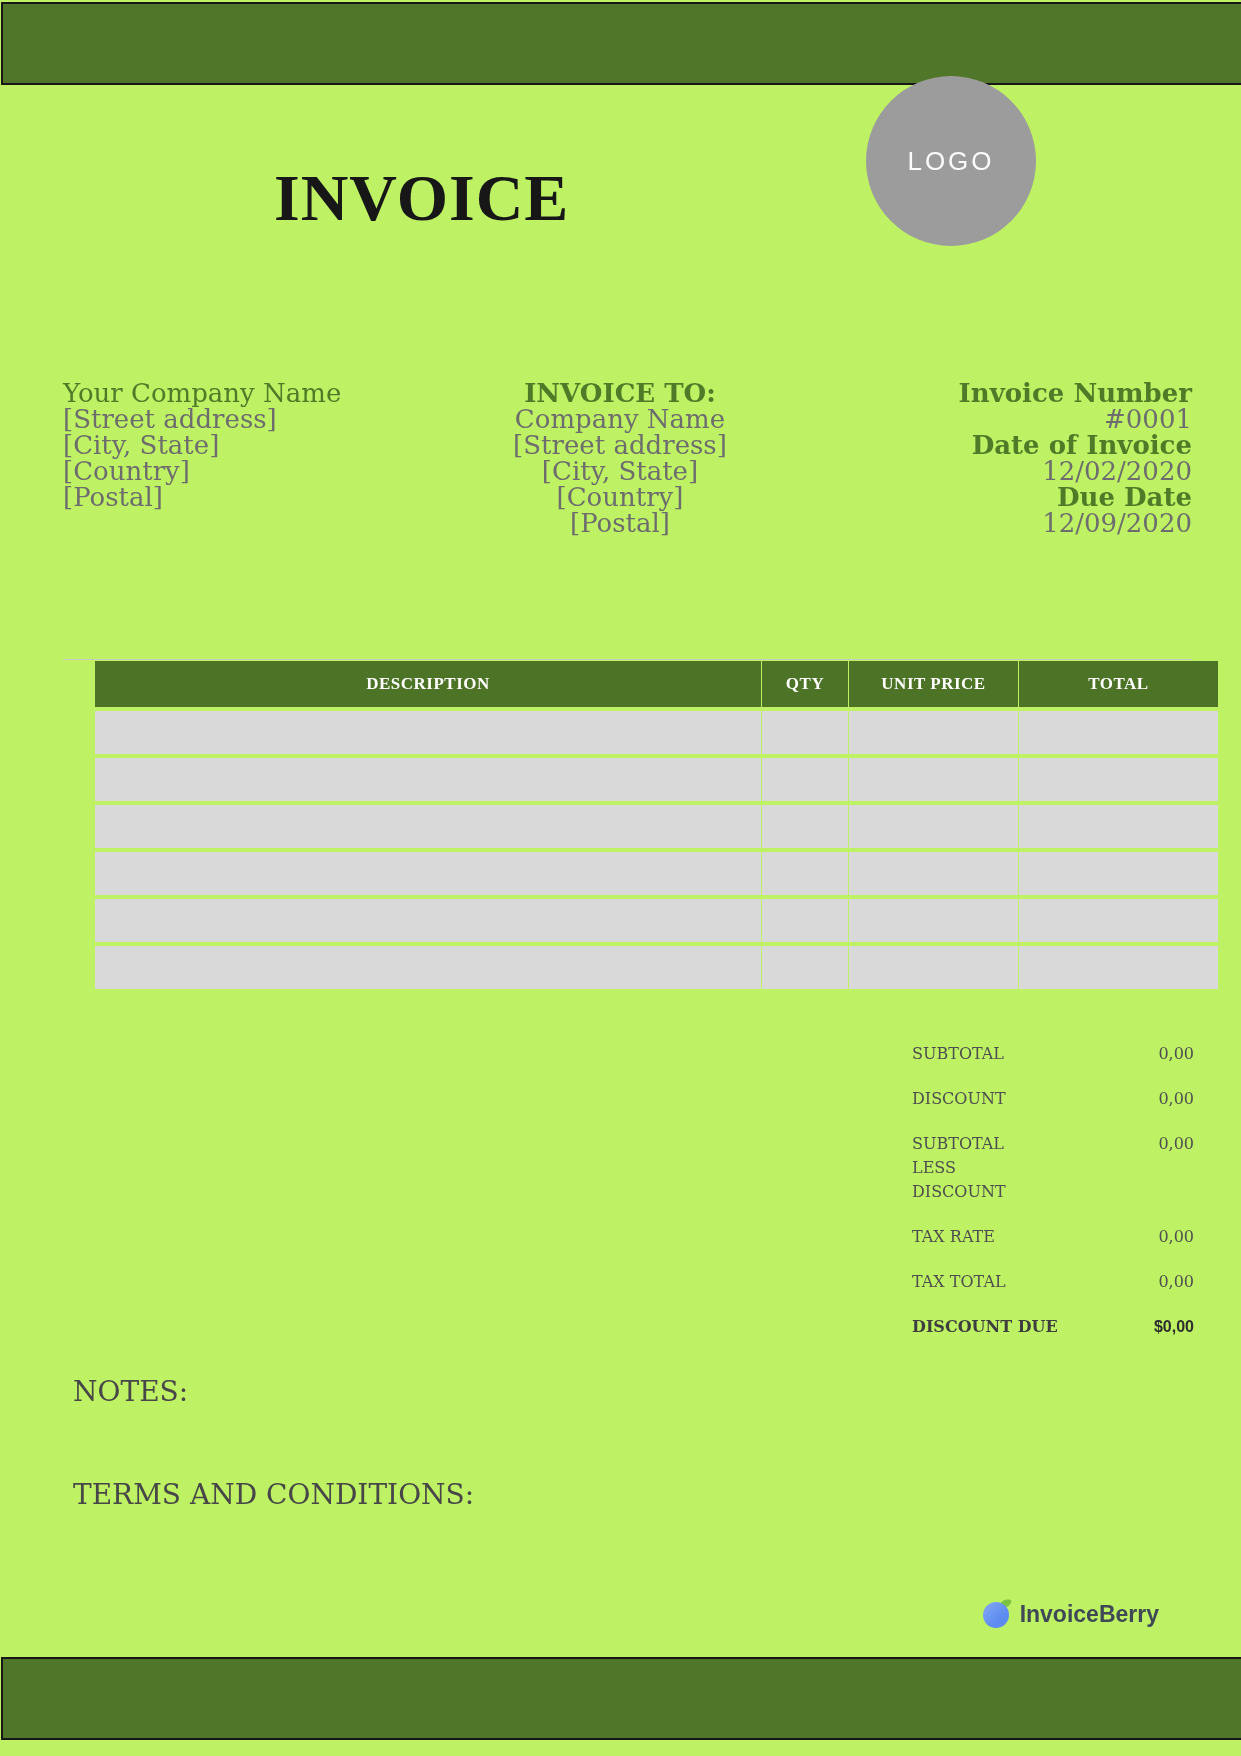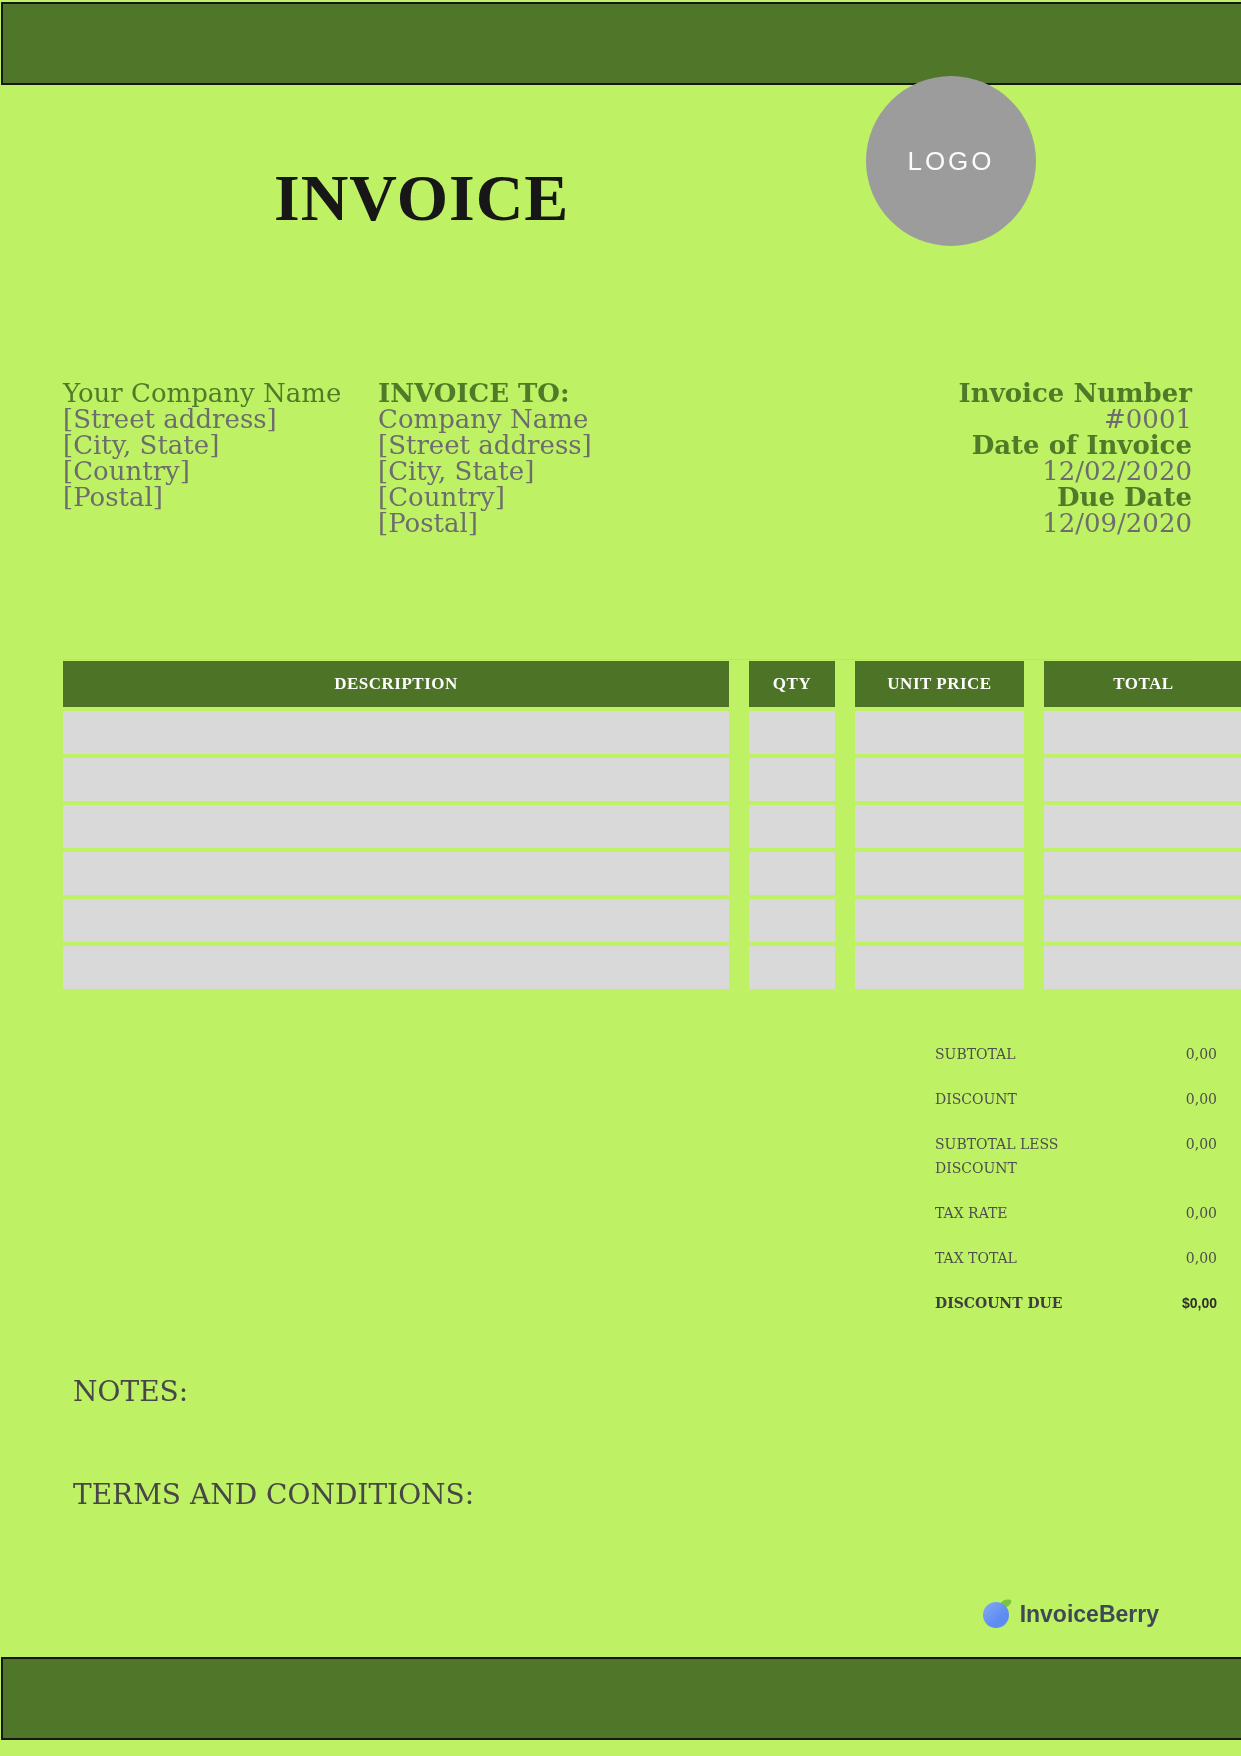--- a/index.html
+++ b/index.html
@@ -17,39 +17,39 @@
               font-size:66px;font-weight:700;color:#171717;line-height:1;letter-spacing:1px;}
   .logo-circle{position:absolute;left:866px;top:76px;width:170px;height:170px;border-radius:50%;
                background:#9C9C9C;display:flex;align-items:center;justify-content:center;}
   .logo-circle span{font-family:"Liberation Sans", sans-serif;font-size:26px;color:#fbfbfb;
                     letter-spacing:3px;}
 
   
   .info-row{position:absolute;left:63px;top:380px;width:1129px;display:flex;
             font-size:26px;line-height:26px;color:#6D6D6D;}
   .info-col{width:315px;}
-  .info-col.mid{flex:1;}
+  .info-col.mid{flex:1;text-align:center;}
   .info-col.meta{width:330px;text-align:right;}
   .green-head{color:#4F7B28;}
   .green-head.bold{font-weight:700;}
   .meta-label{color:#4F7B28;font-weight:700;}
   .meta-value{color:#6D6D6D;}
 
   
   .items-table{position:absolute;left:63px;top:659px;width:1129px;border-top:1px solid #c9c9c9;}
-  .trow{display:grid;grid-template-columns:666px 86px 169px 199px;column-gap:20px;}
+  .trow{display:grid;grid-template-columns:666px 86px 169px 199px;column-gap:1px;margin-left:32px;}
   .trow.head{margin-top:1px;}
   .trow.head .cell{background:#4C7326;height:46px;display:flex;align-items:center;justify-content:center;
                    color:#ffffff;font-family:"Liberation Serif", serif;font-weight:700;
                    font-size:17px;letter-spacing:0.5px;}
   .trow.body{margin-top:4px;}
   .trow.body .cell{background:#D9D9D9;height:43px;}
 
   
-  .totals{position:absolute;top:1042px;right:35px;width:282px;font-size:14px;color:#4E4E4E;}
+  .totals{position:absolute;top:1042px;right:58px;width:282px;font-size:16px;color:#4E4E4E;}
   .t-row{display:flex;justify-content:space-between;margin-bottom:21px;align-items:flex-start;}
   .t-label{flex:0 0 135px;line-height:24px;}
   .t-value{text-align:right;line-height:24px;}
   .t-row.grand .t-label{flex:none;white-space:nowrap;font-weight:700;color:#3E3E3E;}
   .t-row.grand .t-value{font-family:Liberation Sans, sans-serif;font-weight:700;color:#2E2E2E;}
 
   
   .section-head{position:absolute;left:73px;font-size:28px;font-weight:400;color:#474747;}
   .section-head.notes{top:1375px;}
   .section-head.terms{top:1478px;}

